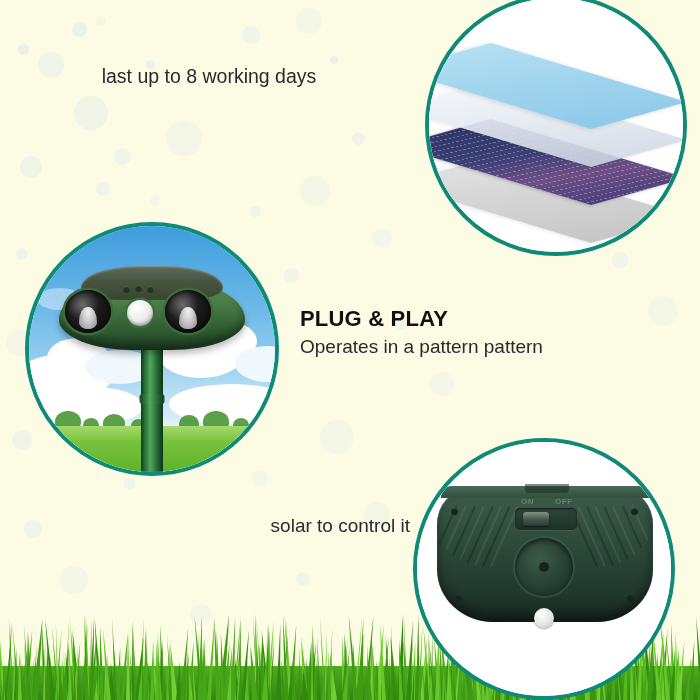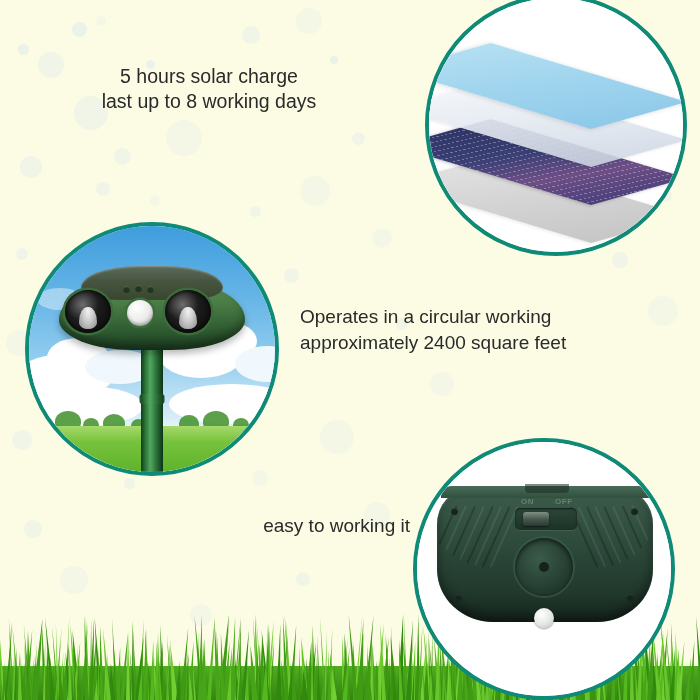--- a/index.html
+++ b/index.html
@@ -712,26 +712,25 @@
         <div class="screw" style="left:214px;top:66px;width:7px;height:7px;"></div>
         <div class="screw" style="left:38px;top:152px;width:7px;height:7px;"></div>
         <div class="screw" style="left:210px;top:152px;width:7px;height:7px;"></div>
       </div>
 
       <div class="lightbtn" style="left:117px;top:166px;width:20px;height:20px;"></div>
     </div>
   </div>
 
   <div class="tblock" id="text-solar">
-    <div class="tline">5 hours solar charge</div>
     <div class="tline">last up to 8 working days</div>
   </div>
 
   <div class="tblock" id="text-plug">
-    <div class="tline">Operates in a circular working</div>
-    <div class="tline">approximately 2400 square feet</div>
+    <div class="thead">PLUG &amp; PLAY</div>
+    <div class="tline">Operates in a pattern pattern</div>
   </div>
 
   <div class="tblock" id="text-switch">
-    <div class="tline">easy to working it</div>
+    <div class="tline">solar to control it</div>
   </div>
 
 </div>
 
 </body></html>

